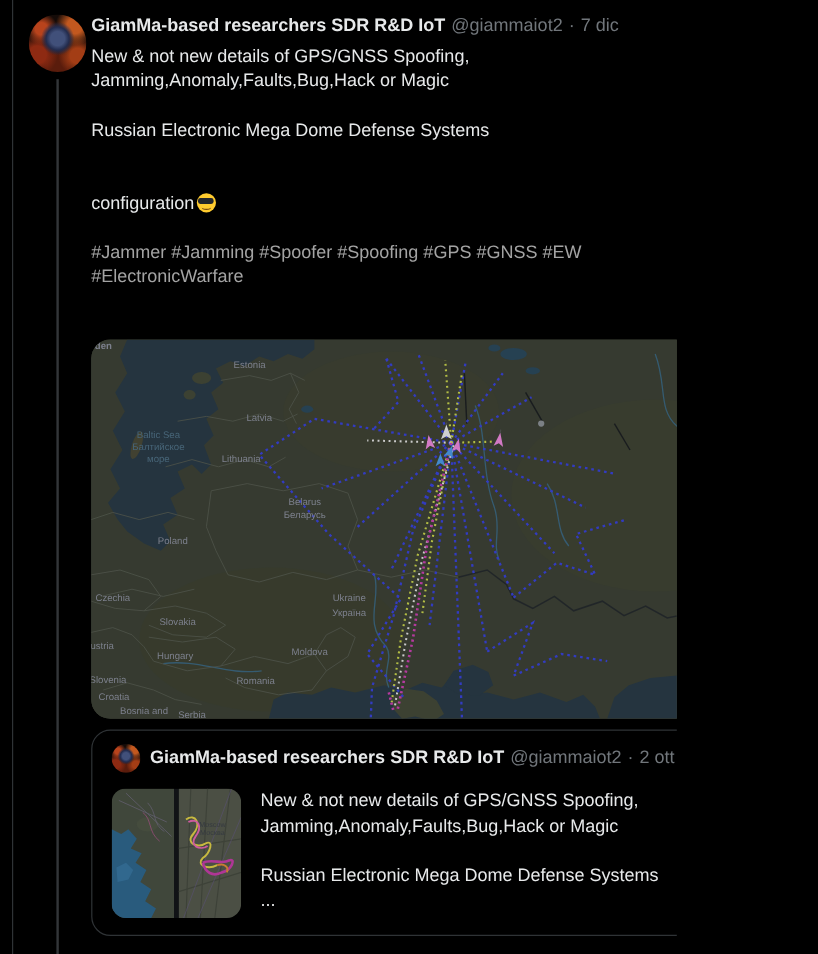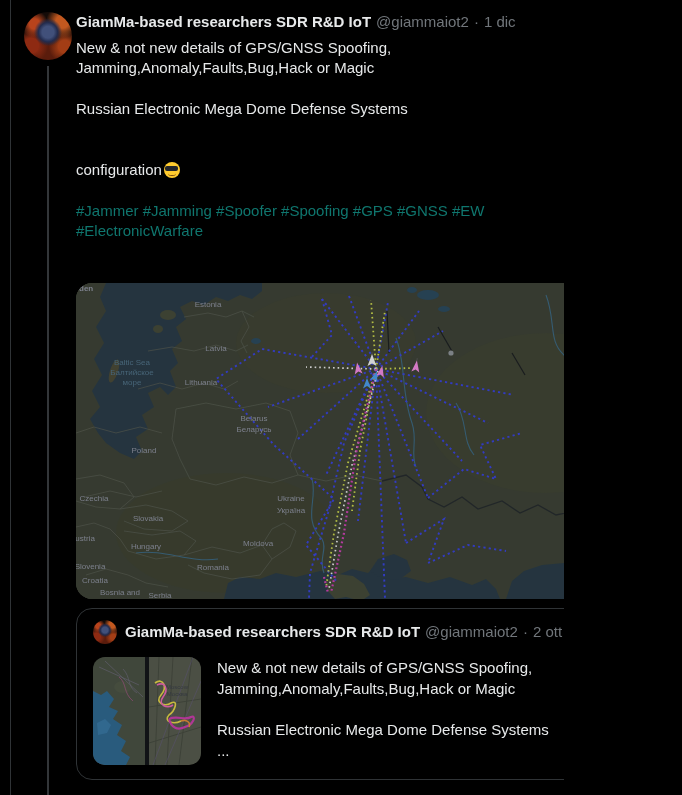--- a/index.html
+++ b/index.html
@@ -20,21 +20,21 @@
   .content{position:absolute;left:76px;top:12px;width:584px;}
   .hdr{display:flex;align-items:flex-start;font-size:15px;line-height:20px;}
   .hdr .name{color:#e7e9ea;font-weight:700;white-space:nowrap;}
   .hdr .meta{color:#71767b;margin-left:5px;white-space:nowrap;}
   .hdr .spacer{flex:1;}
   .icon-btn{color:#71767b;display:flex;align-items:center;justify-content:center;width:24px;height:20px;cursor:pointer;}
   .more-dots{font-size:15px;letter-spacing:1px;color:#71767b;line-height:14px;}
   .body-text{margin-top:6px;font-size:15px;line-height:20px;color:#e7e9ea;}
   .body-text .para{margin:0 0 21px 0;}
   .body-text .para:last-child{margin-bottom:0;}
-  .tags{color:#0f766e;}
+  .tags{color:#a3a3a3;}
   .emoji-sunglasses{display:inline-block;width:16px;height:16px;border-radius:50%;background:#ffcb2e;position:relative;vertical-align:-3px;margin-left:2px;}
   .emoji-sunglasses:before{content:"";position:absolute;top:4px;left:1.5px;right:1.5px;height:4.5px;background:#23262b;border-radius:2px;}
   .emoji-sunglasses:after{content:"";position:absolute;left:4px;right:4px;bottom:2px;height:4px;border-bottom:1.6px solid #7a4c12;border-radius:50%;}
   .map-wrap{position:absolute;left:76px;top:283px;width:584px;height:316px;border-radius:16px;overflow:hidden;background:#3e4337;cursor:pointer;}
   .quote-card{position:absolute;left:76px;top:608px;width:584px;height:172px;border:1px solid #2f3336;border-radius:16px;box-sizing:border-box;overflow:hidden;cursor:pointer;background:#000;}
   .quote-hdr{display:flex;align-items:center;margin:11px 16px 0 16px;font-size:15px;line-height:20px;}
   .quote-hdr .name{color:#e7e9ea;font-weight:700;white-space:nowrap;margin-left:8px;}
   .quote-hdr .meta{color:#71767b;margin-left:5px;white-space:nowrap;}
   .quote-body{display:flex;margin:13px 16px 0 16px;}
   .thumb{width:108px;height:108px;border-radius:12px;overflow:hidden;flex:none;}
@@ -53,21 +53,21 @@
   <div class="thread-line"></div>
 
   <div class="avatar"></div>
 
   <div class="content">
 
     <div class="hdr">
       <span class="name">GiamMa-based researchers SDR R&amp;D IoT</span>
       <span class="meta"><span>@giammaiot2</span></span>
       <span class="meta">·</span>
-      <span class="meta">1 dic</span>
+      <span class="meta">7 dic</span>
       <span class="spacer"></span>
       <span class="icon-btn">
         <svg width="19" height="19" viewBox="0 0 24 24">
           <circle cx="12" cy="12" r="8.2" fill="none" stroke="#71767b" stroke-width="1.7"></circle>
           <line x1="3.5" y1="20.5" x2="20.5" y2="3.5" stroke="#71767b" stroke-width="1.7"></line>
         </svg>
       </span>
       <span class="icon-btn" style="margin-left:12px;">
         <span class="more-dots">···</span>
       </span>

